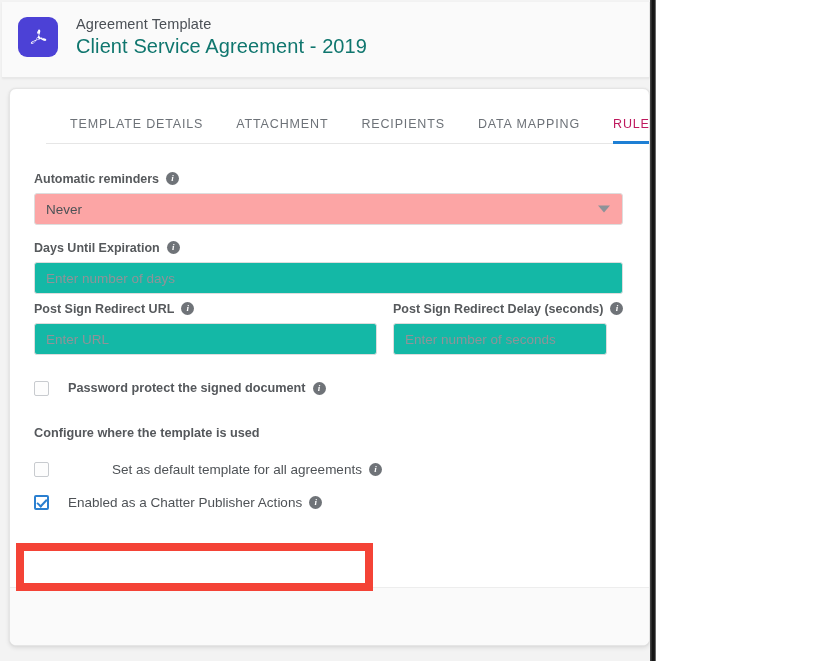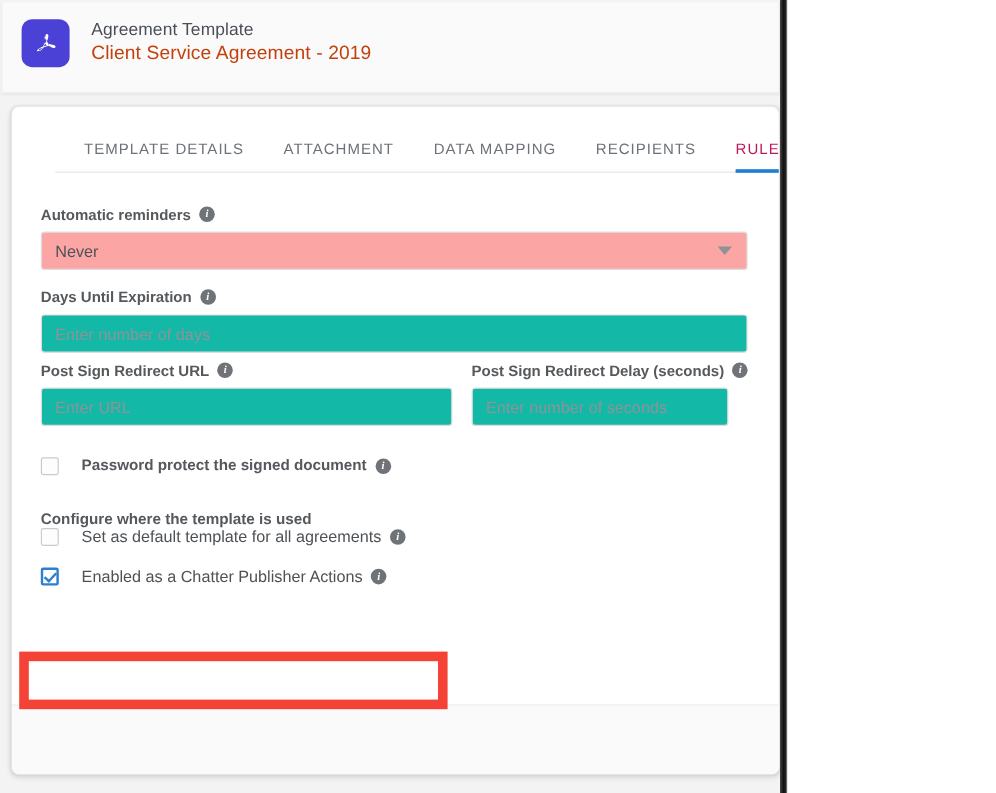--- a/index.html
+++ b/index.html
@@ -78,22 +78,22 @@
   }
 
   .header-eyebrow {
     font-size: 14.5px;
     color: #4a4f55;
     letter-spacing: 0.1px;
     margin-bottom: 2px;
   }
 
   .header-title {
-    font-size: 16px;
-    color: #c2410c;
+    font-size: 20px;
+    color: #0f766e;
     font-weight: 400;
     letter-spacing: 0.1px;
   }
 
   
   .main-card {
     position: absolute;
     left: 9px;
     top: 88px;
     width: 641px;
@@ -323,22 +323,22 @@
           <div class="header-title">Client Service Agreement - 2019</div>
         </div>
       </div>
     </div>
 
     <div class="main-card">
 
       <div class="tabs">
         <div class="tab">TEMPLATE DETAILS</div>
         <div class="tab">ATTACHMENT</div>
+        <div class="tab">RECIPIENTS</div>
         <div class="tab">DATA MAPPING</div>
-        <div class="tab">RECIPIENTS</div>
         <div class="tab active">RULES</div>
       </div>
 
       <div class="form-body">
 
         
         <div class="field-label">
           <span>Automatic reminders</span>
           <span class="info-icon">i</span>
         </div>
@@ -378,21 +378,21 @@
           <div class="cblabel bold">
             <span>Password protect the signed document</span>
             <span class="info-icon">i</span>
           </div>
         </div>
 
         
         <div class="section-head">Configure where the template is used</div>
 
         
-        <div class="cbrow" style="margin-top:0;">
+        <div class="cbrow" style="margin-top:22px;gap:44px;">
           <div class="cbox"></div>
           <div class="cblabel">
             <span>Set as default template for all agreements</span>
             <span class="info-icon">i</span>
           </div>
         </div>
 
         
         <div class="cbrow" style="margin-top:18px;">
           <div class="cbox checked"></div>

